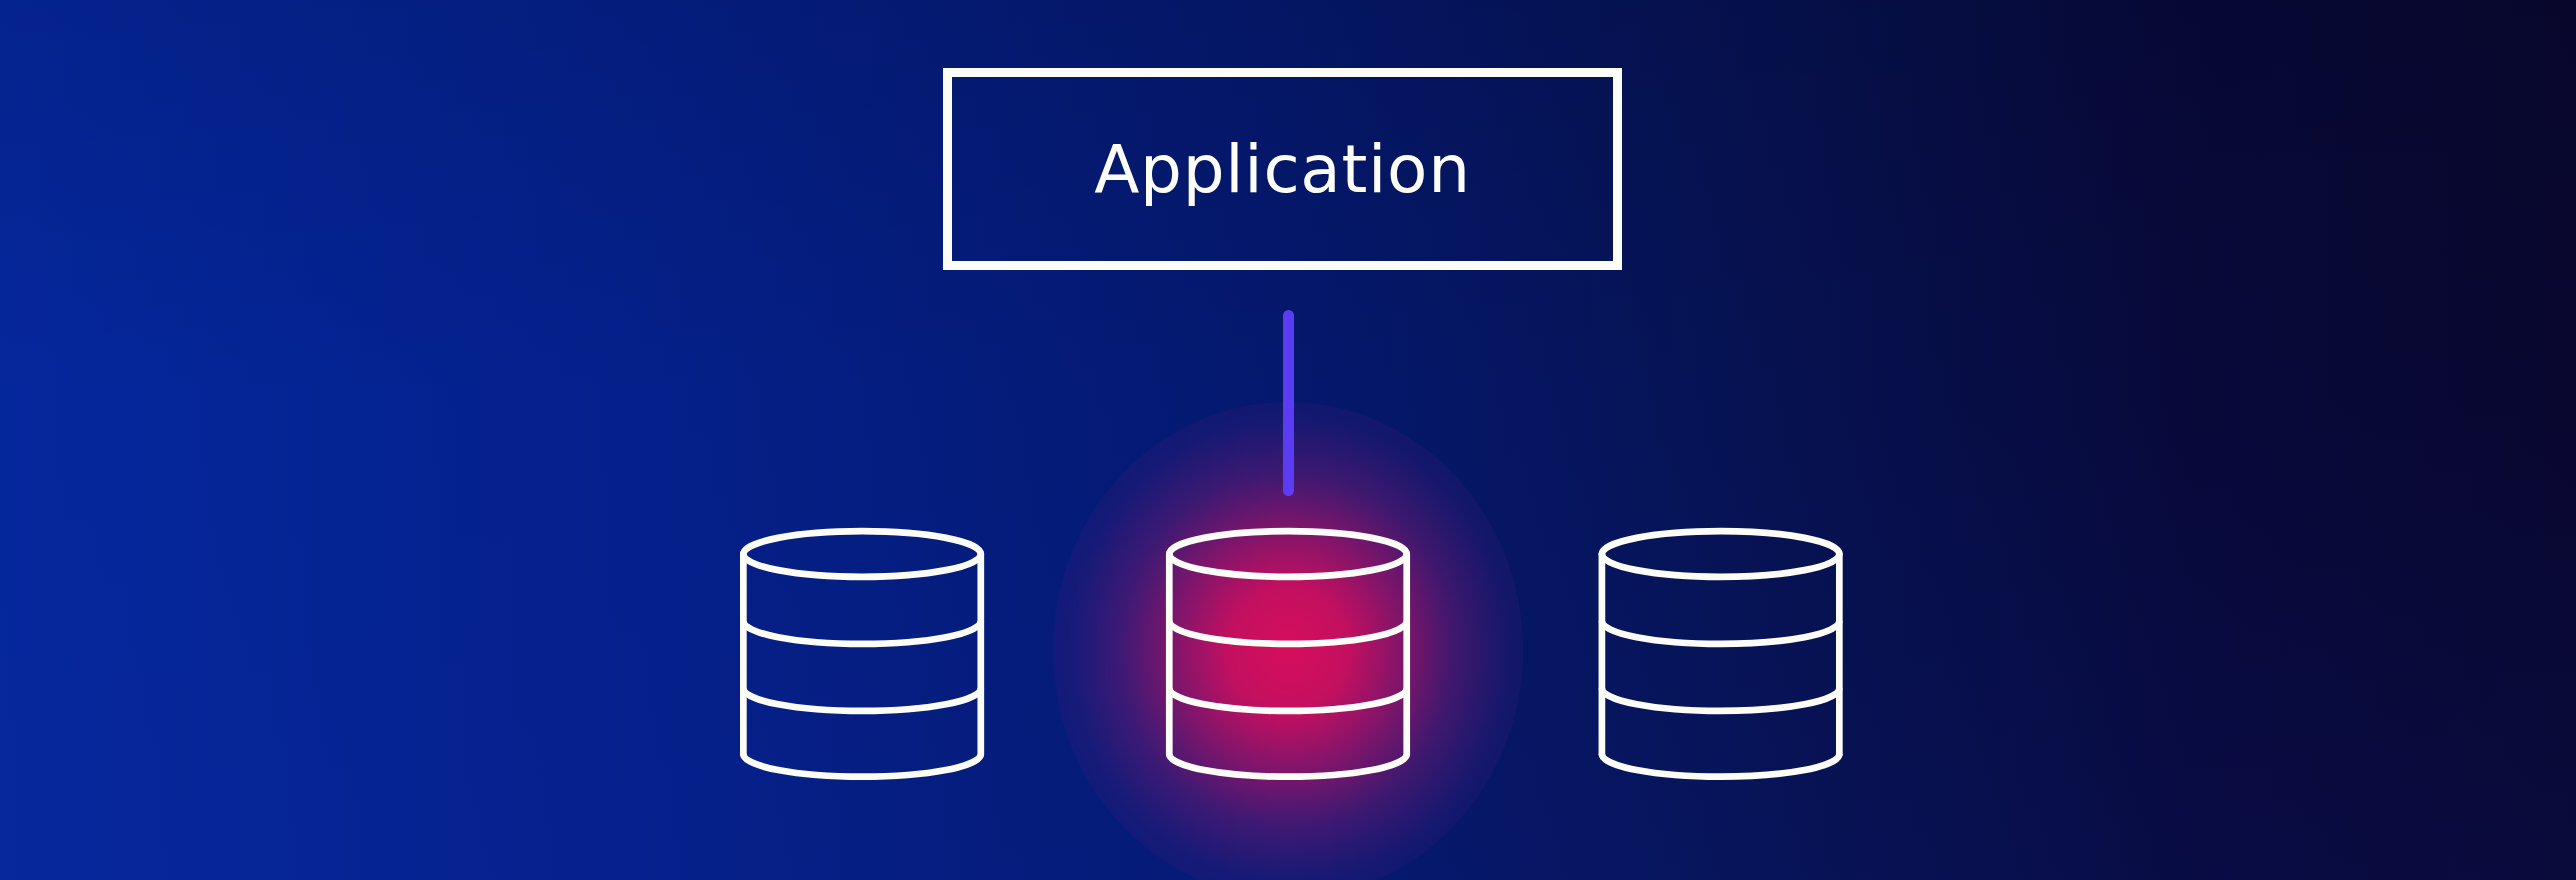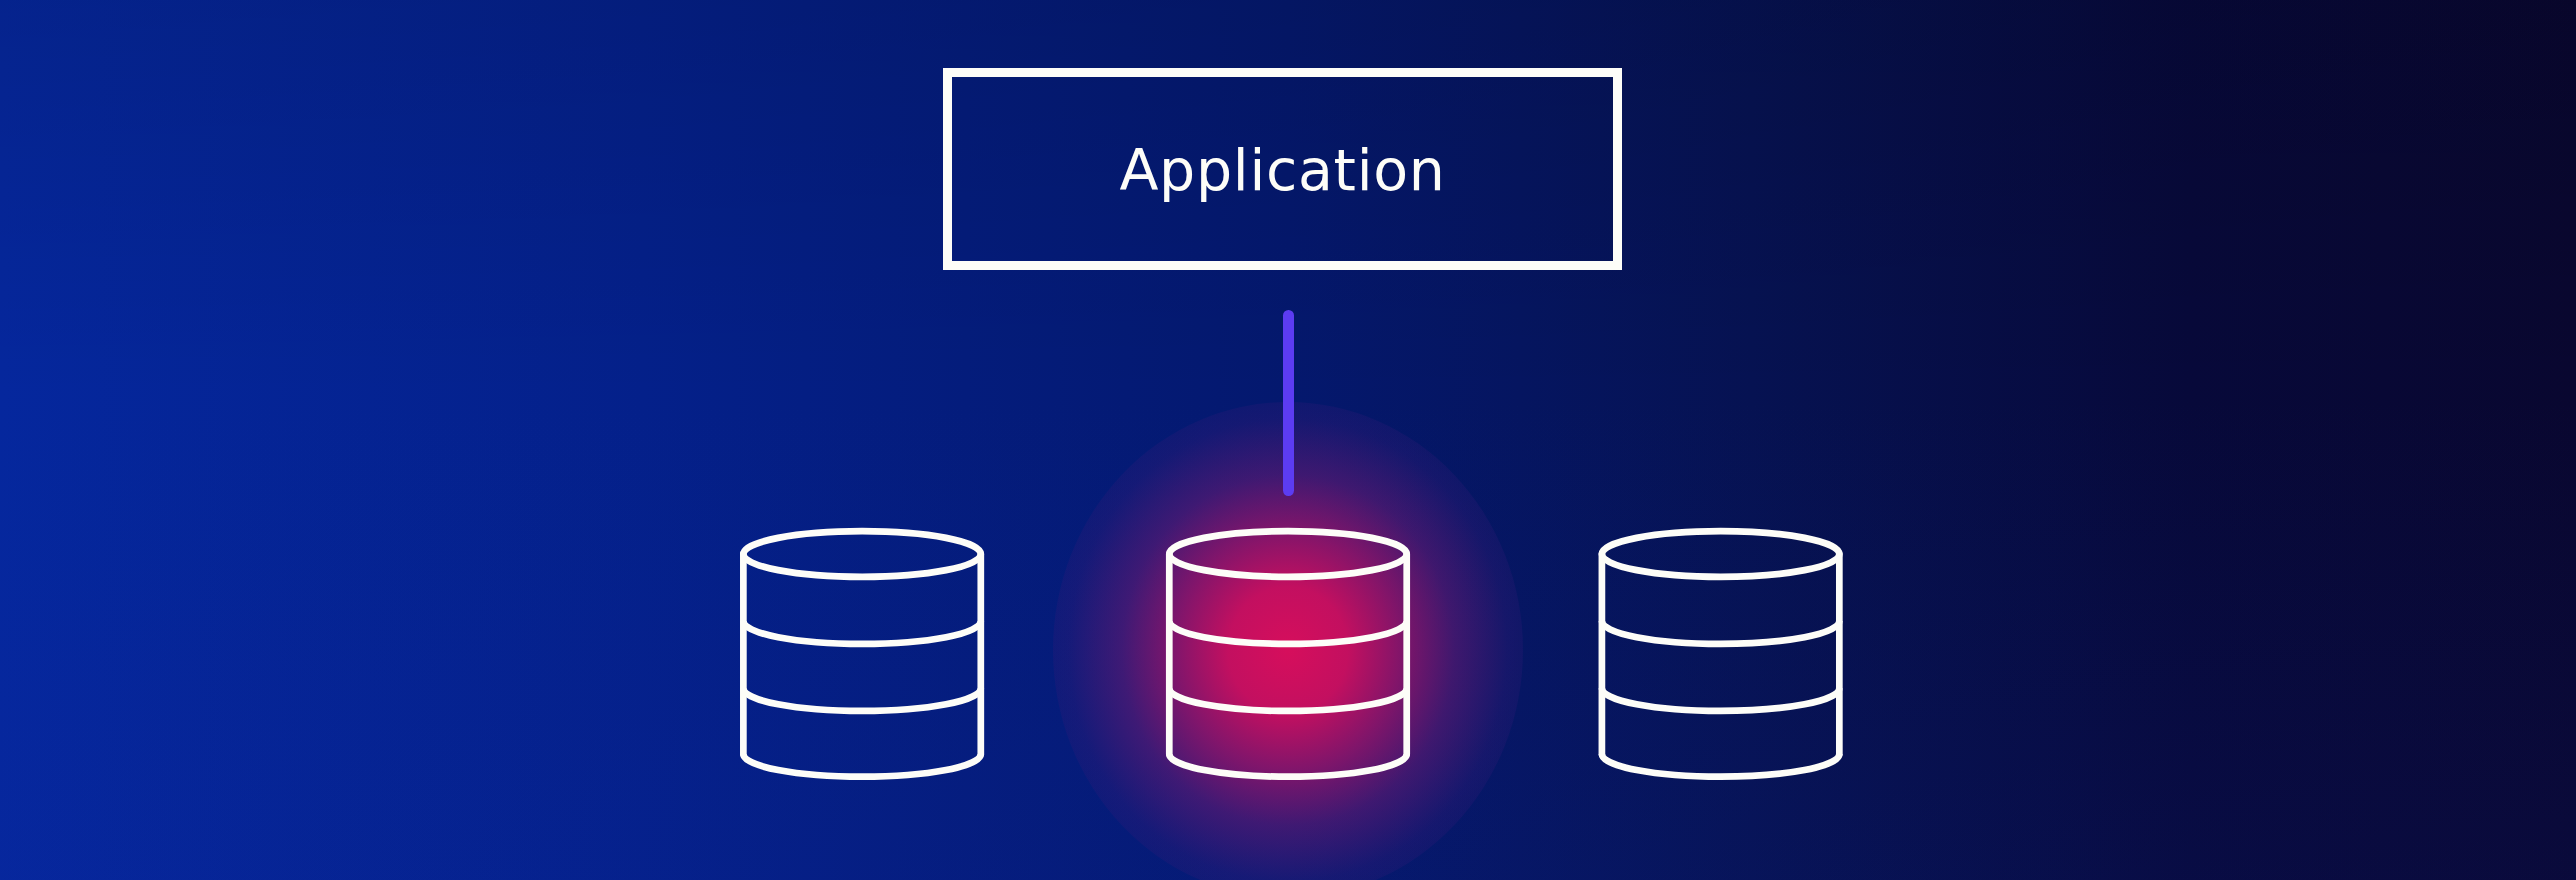--- a/index.html
+++ b/index.html
@@ -39,21 +39,21 @@
       width: 661px;
       height: 184px;
       border: 9.4px solid #fdfdf8;
       display: flex;
       align-items: center;
       justify-content: center;
     }
     .app-label {
       color: #fdfdf8;
       font-family: "DejaVu Sans", "Liberation Sans", sans-serif;
-      font-size: 57px;
+      font-size: 66px;
       font-weight: 400;
       letter-spacing: 0.7px;
       line-height: 1;
       margin-top: 2.7px;
     }
     .connector {
       position: absolute;
       left: 1283px;
       top: 310px;
       width: 10.7px;

